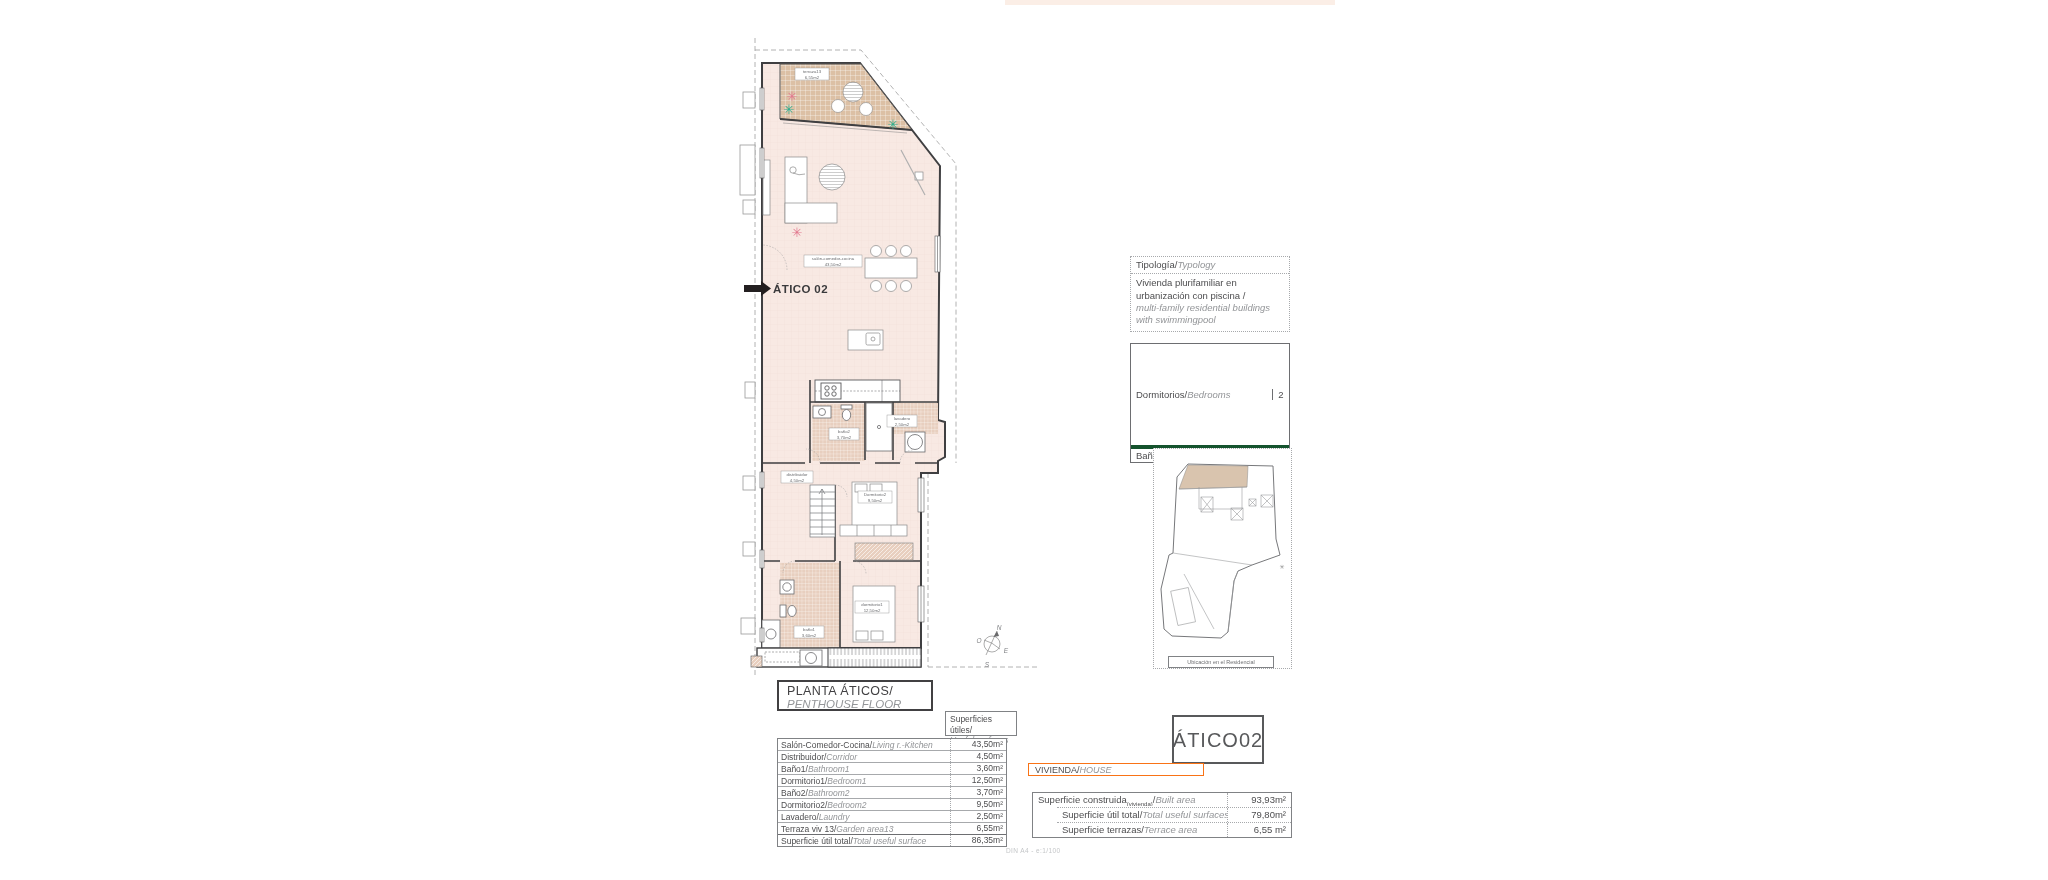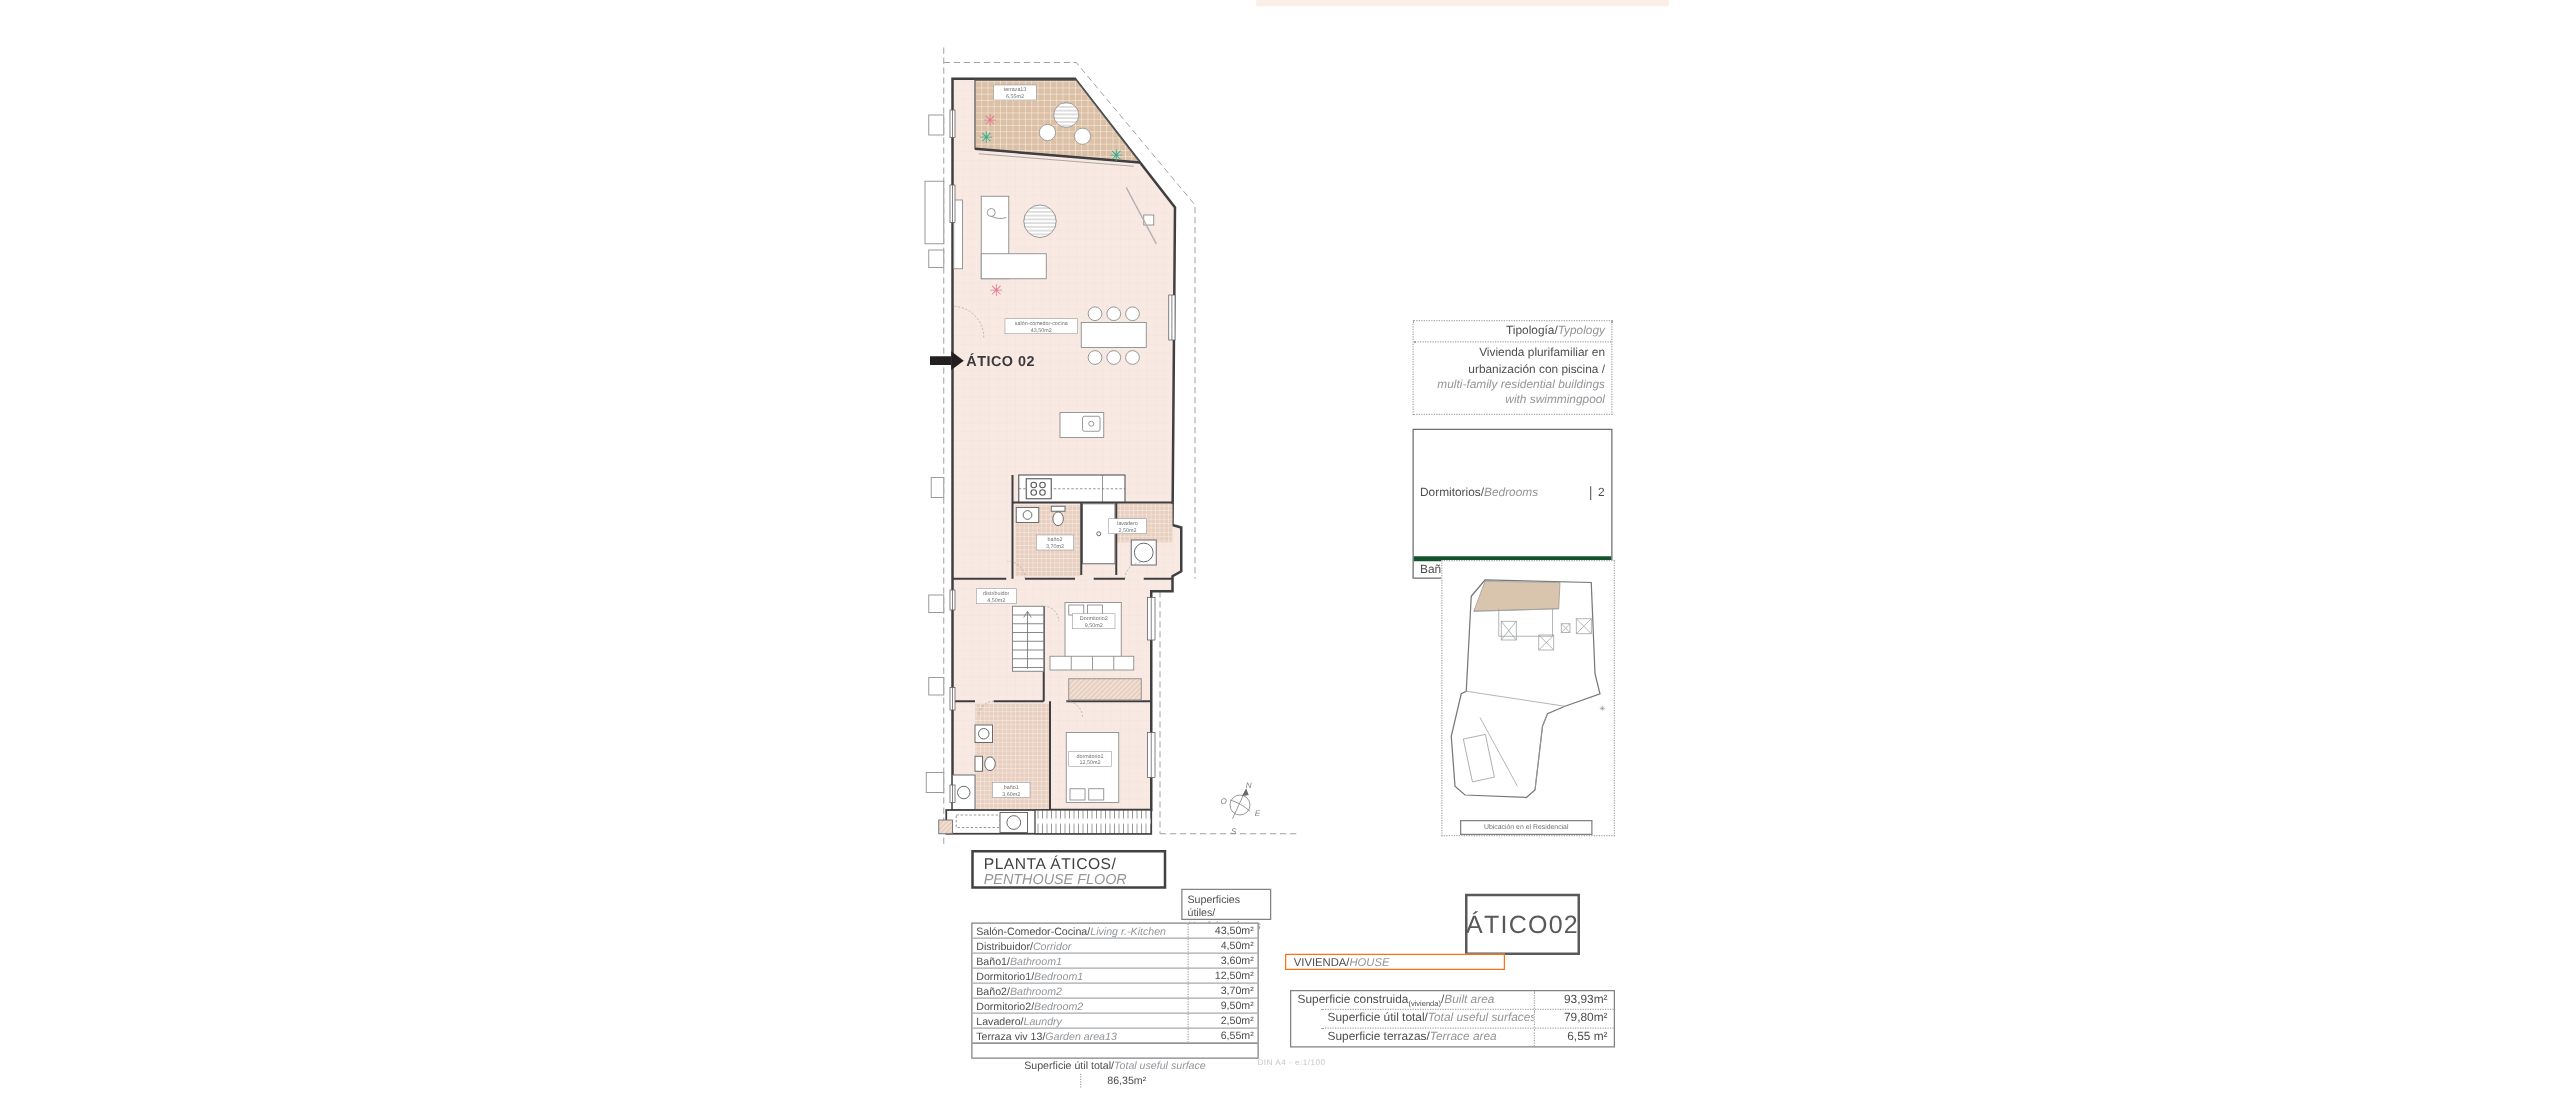--- a/index.html
+++ b/index.html
@@ -2,21 +2,21 @@
 <html><head>
 <meta charset="utf-8">
 <style>
   html,body{margin:0;padding:0;background:#fff;}
   #canvas{position:relative;width:2048px;height:880px;background:#ffffff;overflow:hidden;
           font-family:"Liberation Sans",sans-serif;color:#414042;}
   .abs{position:absolute;}
   
   #top-bar{left:1005px;top:0;width:330px;height:5px;background:#fbeee6;}
   
-  #typology{left:1130px;top:256px;width:158px;border:1px dotted #a7a9ac;background:#fff;font-size:9.5px;line-height:1.3;text-align:right;}
+  #typology{left:1130px;top:256px;width:158px;border:1px dotted #a7a9ac;background:#fff;font-size:9.5px;line-height:1.3;}
   #typology .ttl{padding:2px 5px 2px 5px;border-bottom:1px dotted #a7a9ac;}
   #typology .bdy{padding:3px 5px 4px 5px;}
   .es{color:#4d4d4f;}
   .en{color:#939598;font-style:italic;}
   
   #counts{left:1130px;top:343px;width:158px;border:1px solid #6d6e71;background:#fff;font-size:9.5px;}
   #counts .row{display:flex;height:13px;align-items:center;margin-top:44px;}
   #counts .row + .row{border-top:4px solid #14532d;}
   #counts .lbl{flex:1;padding:0 5px;white-space:nowrap;overflow:hidden;}
   #counts .val{width:16px;border-left:1px solid #6d6e71;text-align:center;color:#4d4d4f;}
@@ -28,21 +28,21 @@
   #floor-title{left:777px;top:680px;width:156px;height:31px;border:2px solid #414042;background:#fff;padding:2px 0 0 8px;box-sizing:border-box;}
   #floor-title .l1{font-size:12.5px;letter-spacing:.4px;color:#414042;}
   #floor-title .l2{font-size:11.5px;}
   
   #sup-header{left:933px;top:711px;width:72px;height:25px;border:1px solid #808285;background:#fff;
               padding:2px 0 0 4px;box-sizing:border-box;font-size:8.5px;line-height:1.25;margin-left:12px;}
   
   #surfaces{left:777px;top:738px;width:228px;border:1px solid #808285;background:#fff;font-size:8.5px;}
   #surfaces .row{display:flex;height:11px;align-items:center;}
   #surfaces .row + .row{border-top:0.5px solid #a7a9ac;}
-  #surfaces .row.total{border-top:1px solid #6d6e71;flex-direction:column;}
+  #surfaces .row.total{border-top:1px solid #6d6e71;}
   #surfaces .nm{flex:1;padding:12px 3px;white-space:nowrap;overflow:hidden;}
   #surfaces .vl{width:52px;border-left:1px dotted #a7a9ac;text-align:right;padding-right:3px;color:#4d4d4f;height:100%;line-height:11px;}
   
   #din-note{left:1006px;top:847px;font-size:6.5px;color:#c4c6c8;letter-spacing:.4px;}
   
   #unit-box{left:1172px;top:715px;width:88px;height:45px;border:2px solid #58595b;background:#fff;
             display:flex;align-items:center;justify-content:center;
             font-size:20px;letter-spacing:1px;color:#58595b;line-height:1.2;}
   
   #vivienda{left:1028px;top:763px;width:176px;height:13px;border:1px solid #f97316;background:#fff;

